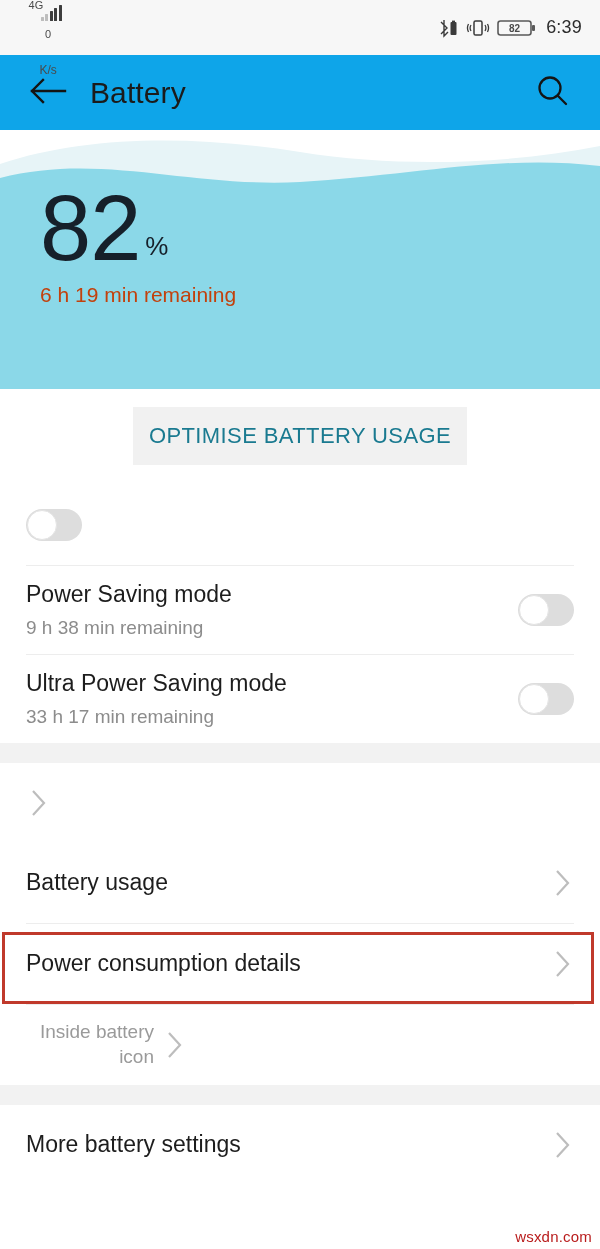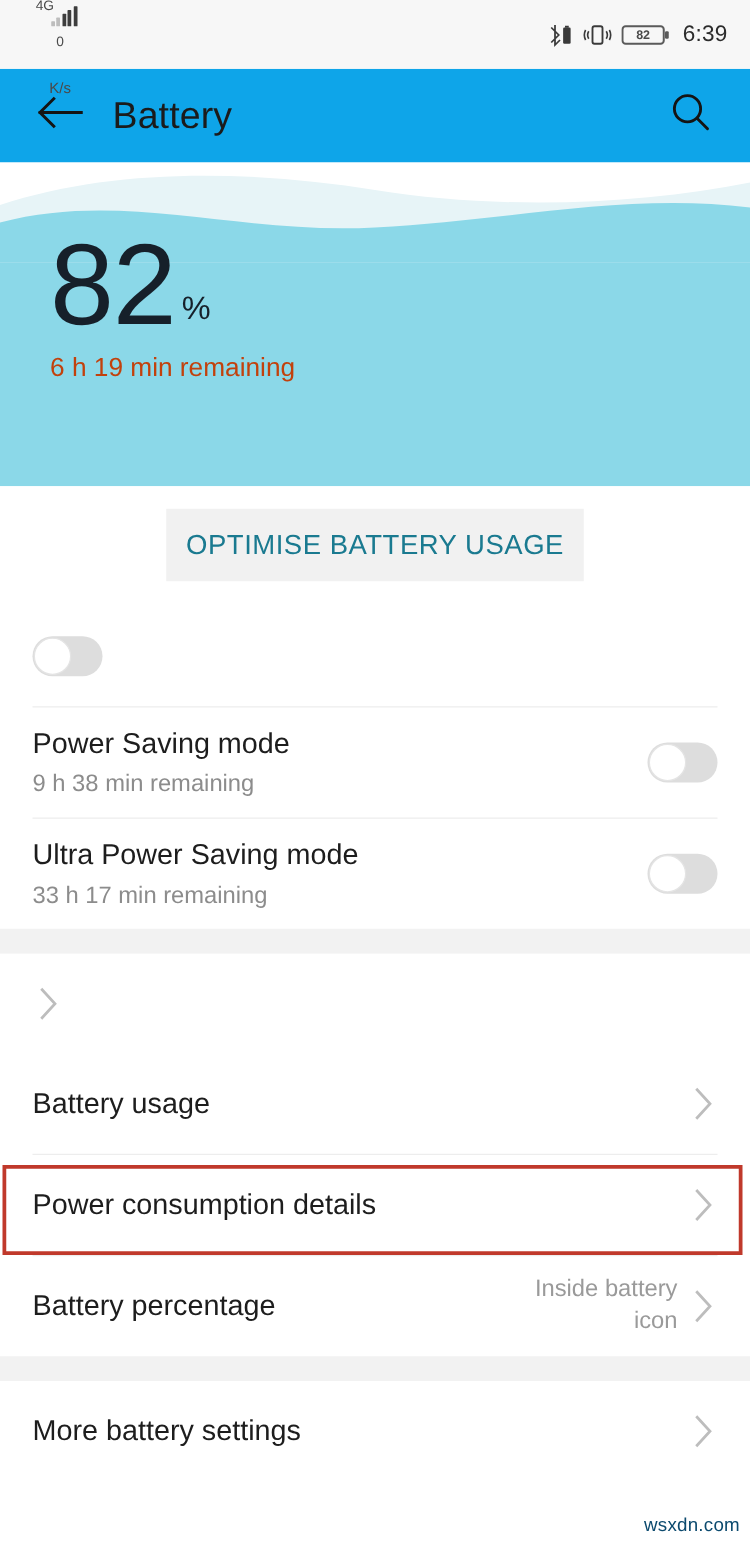--- a/index.html
+++ b/index.html
@@ -100,22 +100,22 @@
   }
   
   .chev { flex: none; width: 24px; display: flex; align-items: center; justify-content: center; }
 
   
   .annot {
     position: absolute; left: 2px; top: 932px; width: 592px; height: 72px;
     border: 3px solid #c0392b; pointer-events: none; z-index: 40;
   }
   .watermark {
-    position: absolute; right: 8px; bottom: 20px;
-    font-size: 15px; color: #0c4a6e; letter-spacing: .2px; z-index: 30;
+    position: absolute; right: 8px; bottom: 4px;
+    font-size: 15px; color: #b91c1c; letter-spacing: .2px; z-index: 30;
   }
 </style>
 </head>
 <body>
 
 <div class="phone">
 
   <div class="statusbar">
     <div class="sb-left">
       <span class="volte-badge">VoLTE</span>
@@ -259,23 +259,20 @@
       </div>
       <div class="chev">
         <svg width="20" height="32" viewBox="0 0 20 32">
             <path d="M5 4 L16 16 L5 28" fill="none" stroke="#bdbdbd" stroke-width="2.2"></path>
           </svg>
       </div>
     </div>
     <div class="divider"></div>
 
     <div class="row">
-      <div class="row-main">
-        <div class="row-title">Battery percentage</div>
-      </div>
       <div class="row-value">Inside battery icon</div>
       <div class="chev">
         <svg width="20" height="32" viewBox="0 0 20 32">
             <path d="M5 4 L16 16 L5 28" fill="none" stroke="#bdbdbd" stroke-width="2.2"></path>
           </svg>
       </div>
     </div>
   </div>
 
   <div class="gap"></div>

